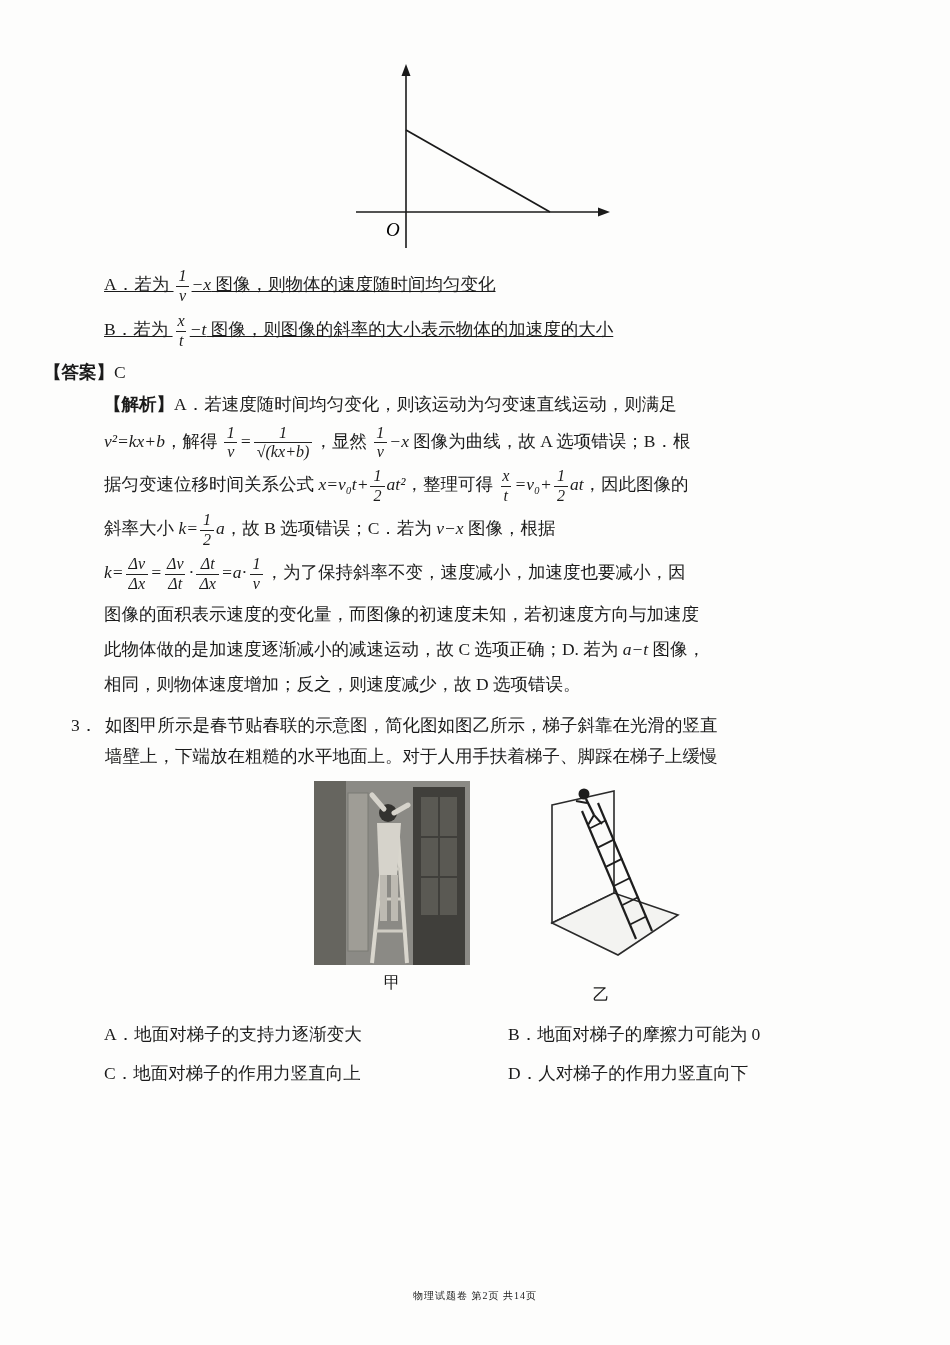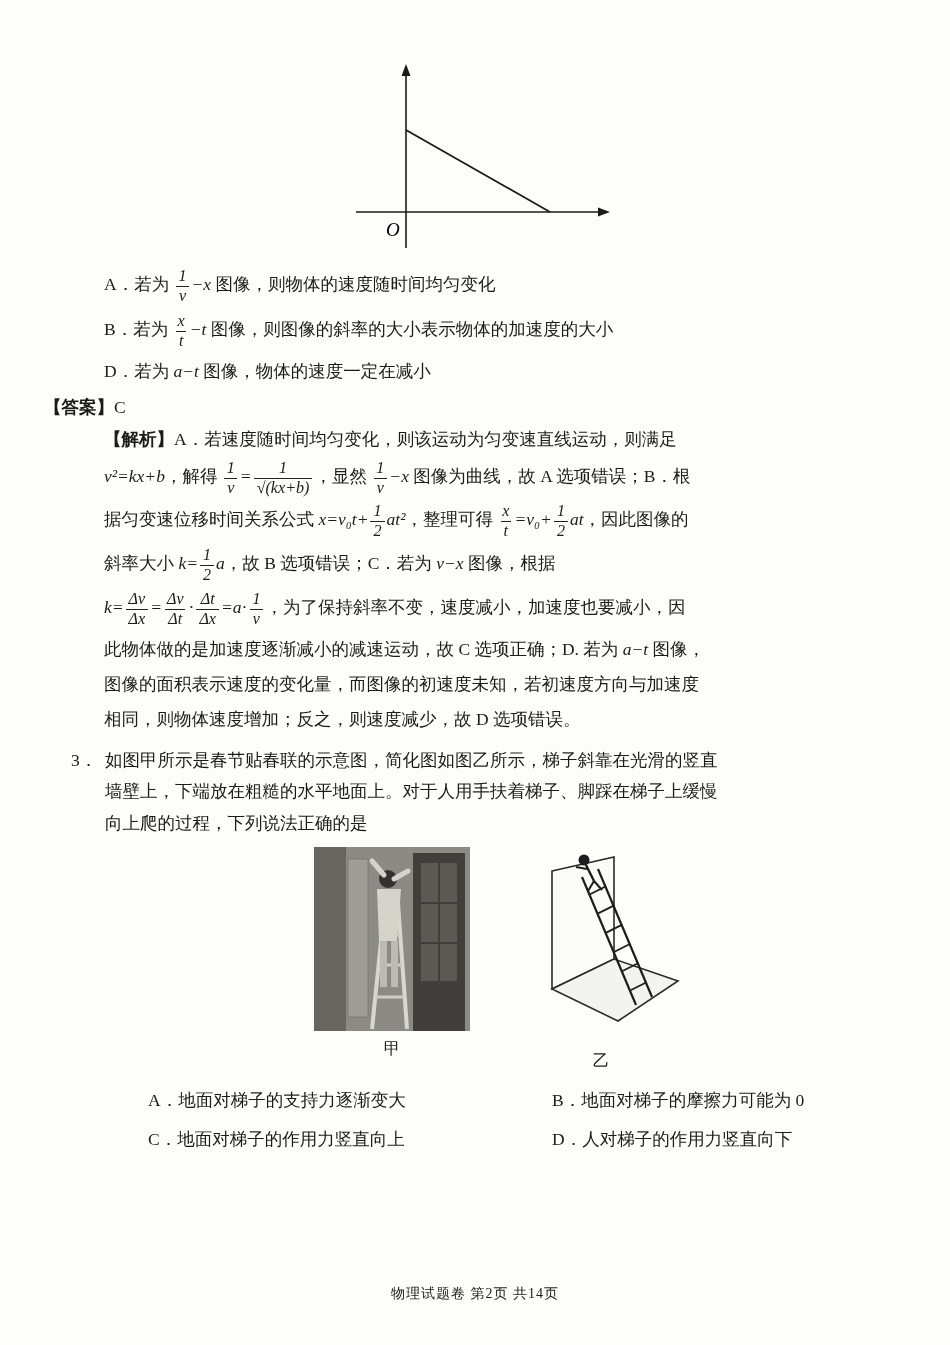--- a/index.html
+++ b/index.html
@@ -17,44 +17,44 @@
   
   .frac{ display:inline-flex; flex-direction:column; align-items:center;
          vertical-align:middle; line-height:1.05; margin:0 2px; font-size:0.92em; }
   .fnum{ padding:0 3px 1px; }
   .fden{ border-top:1.4px solid #222; padding:1px 3px 0; }
 
   
   .graph-wrap{ margin-left:350px; width:268px; height:192px; }
 
   
-  .q2-options{ margin:16px 80px 0 104px; }
+  .q2-options{ margin:16px 80px 0 104px;text-decoration:underline; }
   .opt-line{ margin-bottom:8px; line-height:1.55; }
   .answer-line{ margin:8px 80px 2px 44px; line-height:1.6; }
   .analysis{ margin:4px 78px 12px 104px; }
   .ana-line{ margin-bottom:7px; line-height:1.6; }
 
   
   .q3{ margin-top:12px; }
   .q3-stem{ display:flex; margin:0 80px 0 71px; }
   .qnum{ width:34px; line-height:1.8; }
   .stem-text{ flex:1; }
   .stem-line{ line-height:1.8;font-family:Liberation Serif, serif; }
 
   .figures{ display:flex; justify-content:center; align-items:flex-start;
             gap:48px; margin-top:8px; transform:translateX(24px); }
   .figures figure{ text-align:center; }
   .figures figcaption{ font-size:16.5px; margin-top:2px; }
 
   .q3-options{ margin:14px 80px 0 104px; }
   .q3-row{ display:flex; margin-bottom:11px; line-height:1.6; }
-  .q3-row .col-left{ width:404px;margin-left:44px; }
+  .q3-row .col-left{ width:404px; }
 
   .footer{ position:absolute; left:0; bottom:42px; width:100%;
-           text-align:center; font-size:14px; letter-spacing:1px; }
+           text-align:center; font-size:10px; letter-spacing:1px; }
 </style>
 </head>
 <body>
 
 <div class="page">
 
   <figure class="graph-wrap">
     <svg width="268" height="192" viewBox="0 0 268 192">
 
       <line x1="56" y1="12" x2="56" y2="188" stroke="#1a1a1a" stroke-width="1.6"></line>
@@ -71,21 +71,20 @@
 
   <div class="q2-options">
     <div class="opt-line">A．若为 <span class="frac">
           <span class="fnum math">1</span>
           <span class="fden math">v</span>
         </span><span class="math">−x</span> 图像，则物体的速度随时间均匀变化</div>
     <div class="opt-line">B．若为 <span class="frac">
           <span class="fnum math">x</span>
           <span class="fden math">t</span>
         </span><span class="math">−t</span> 图像，则图像的斜率的大小表示物体的加速度的大小</div>
-    <div class="opt-line">D．若为 <span class="math">a−t</span> 图像，物体的速度一定在减小</div>
   </div>
 
   <div class="answer-line">
     <span class="bold">【答案】</span><span>C</span>
   </div>
 
   <div class="analysis">
     <div class="ana-line">
       <span class="bold">【解析】</span><span>A．若速度随时间均匀变化，则该运动为匀变速直线运动，则满足</span>
     </div>
@@ -119,32 +118,31 @@
         </span><span class="math">=</span><span class="frac">
           <span class="fnum math">Δv</span>
           <span class="fden math">Δt</span>
         </span>·<span class="frac">
           <span class="fnum math">Δt</span>
           <span class="fden math">Δx</span>
         </span><span class="math">=a</span>·<span class="frac">
           <span class="fnum math">1</span>
           <span class="fden math">v</span>
         </span>，为了保持斜率不变，速度减小，加速度也要减小，因</div>
+    <div class="ana-line">图像的面积表示速度的变化量，而图像的初速度未知，若初速度方向与加速度</div>
     <div class="ana-line">此物体做的是加速度逐渐减小的减速运动，故 C 选项正确；D. 若为 <span class="math">a−t</span> 图像，</div>
-    <div class="ana-line">图像的面积表示速度的变化量，而图像的初速度未知，若初速度方向与加速度</div>
     <div class="ana-line">相同，则物体速度增加；反之，则速度减少，故 D 选项错误。</div>
   </div>
 
   <div class="q3">
     <div class="q3-stem">
       <span class="qnum">3．</span>
       <div class="stem-text">
         <div class="stem-line">如图甲所示是春节贴春联的示意图，简化图如图乙所示，梯子斜靠在光滑的竖直</div>
         <div class="stem-line">墙壁上，下端放在粗糙的水平地面上。对于人用手扶着梯子、脚踩在梯子上缓慢</div>
-        <div class="stem-line">向上爬的过程，下列说法正确的是</div>
       </div>
     </div>
 
     <div class="figures">
 
       <figure>
         <svg width="156" height="184" viewBox="0 0 156 184">
           <rect width="156" height="184" fill="#8b8a85"></rect>
           <rect width="32" height="184" fill="#66655f"></rect>
           <rect x="34" y="12" width="20" height="158" fill="#9f9d96"></rect>

